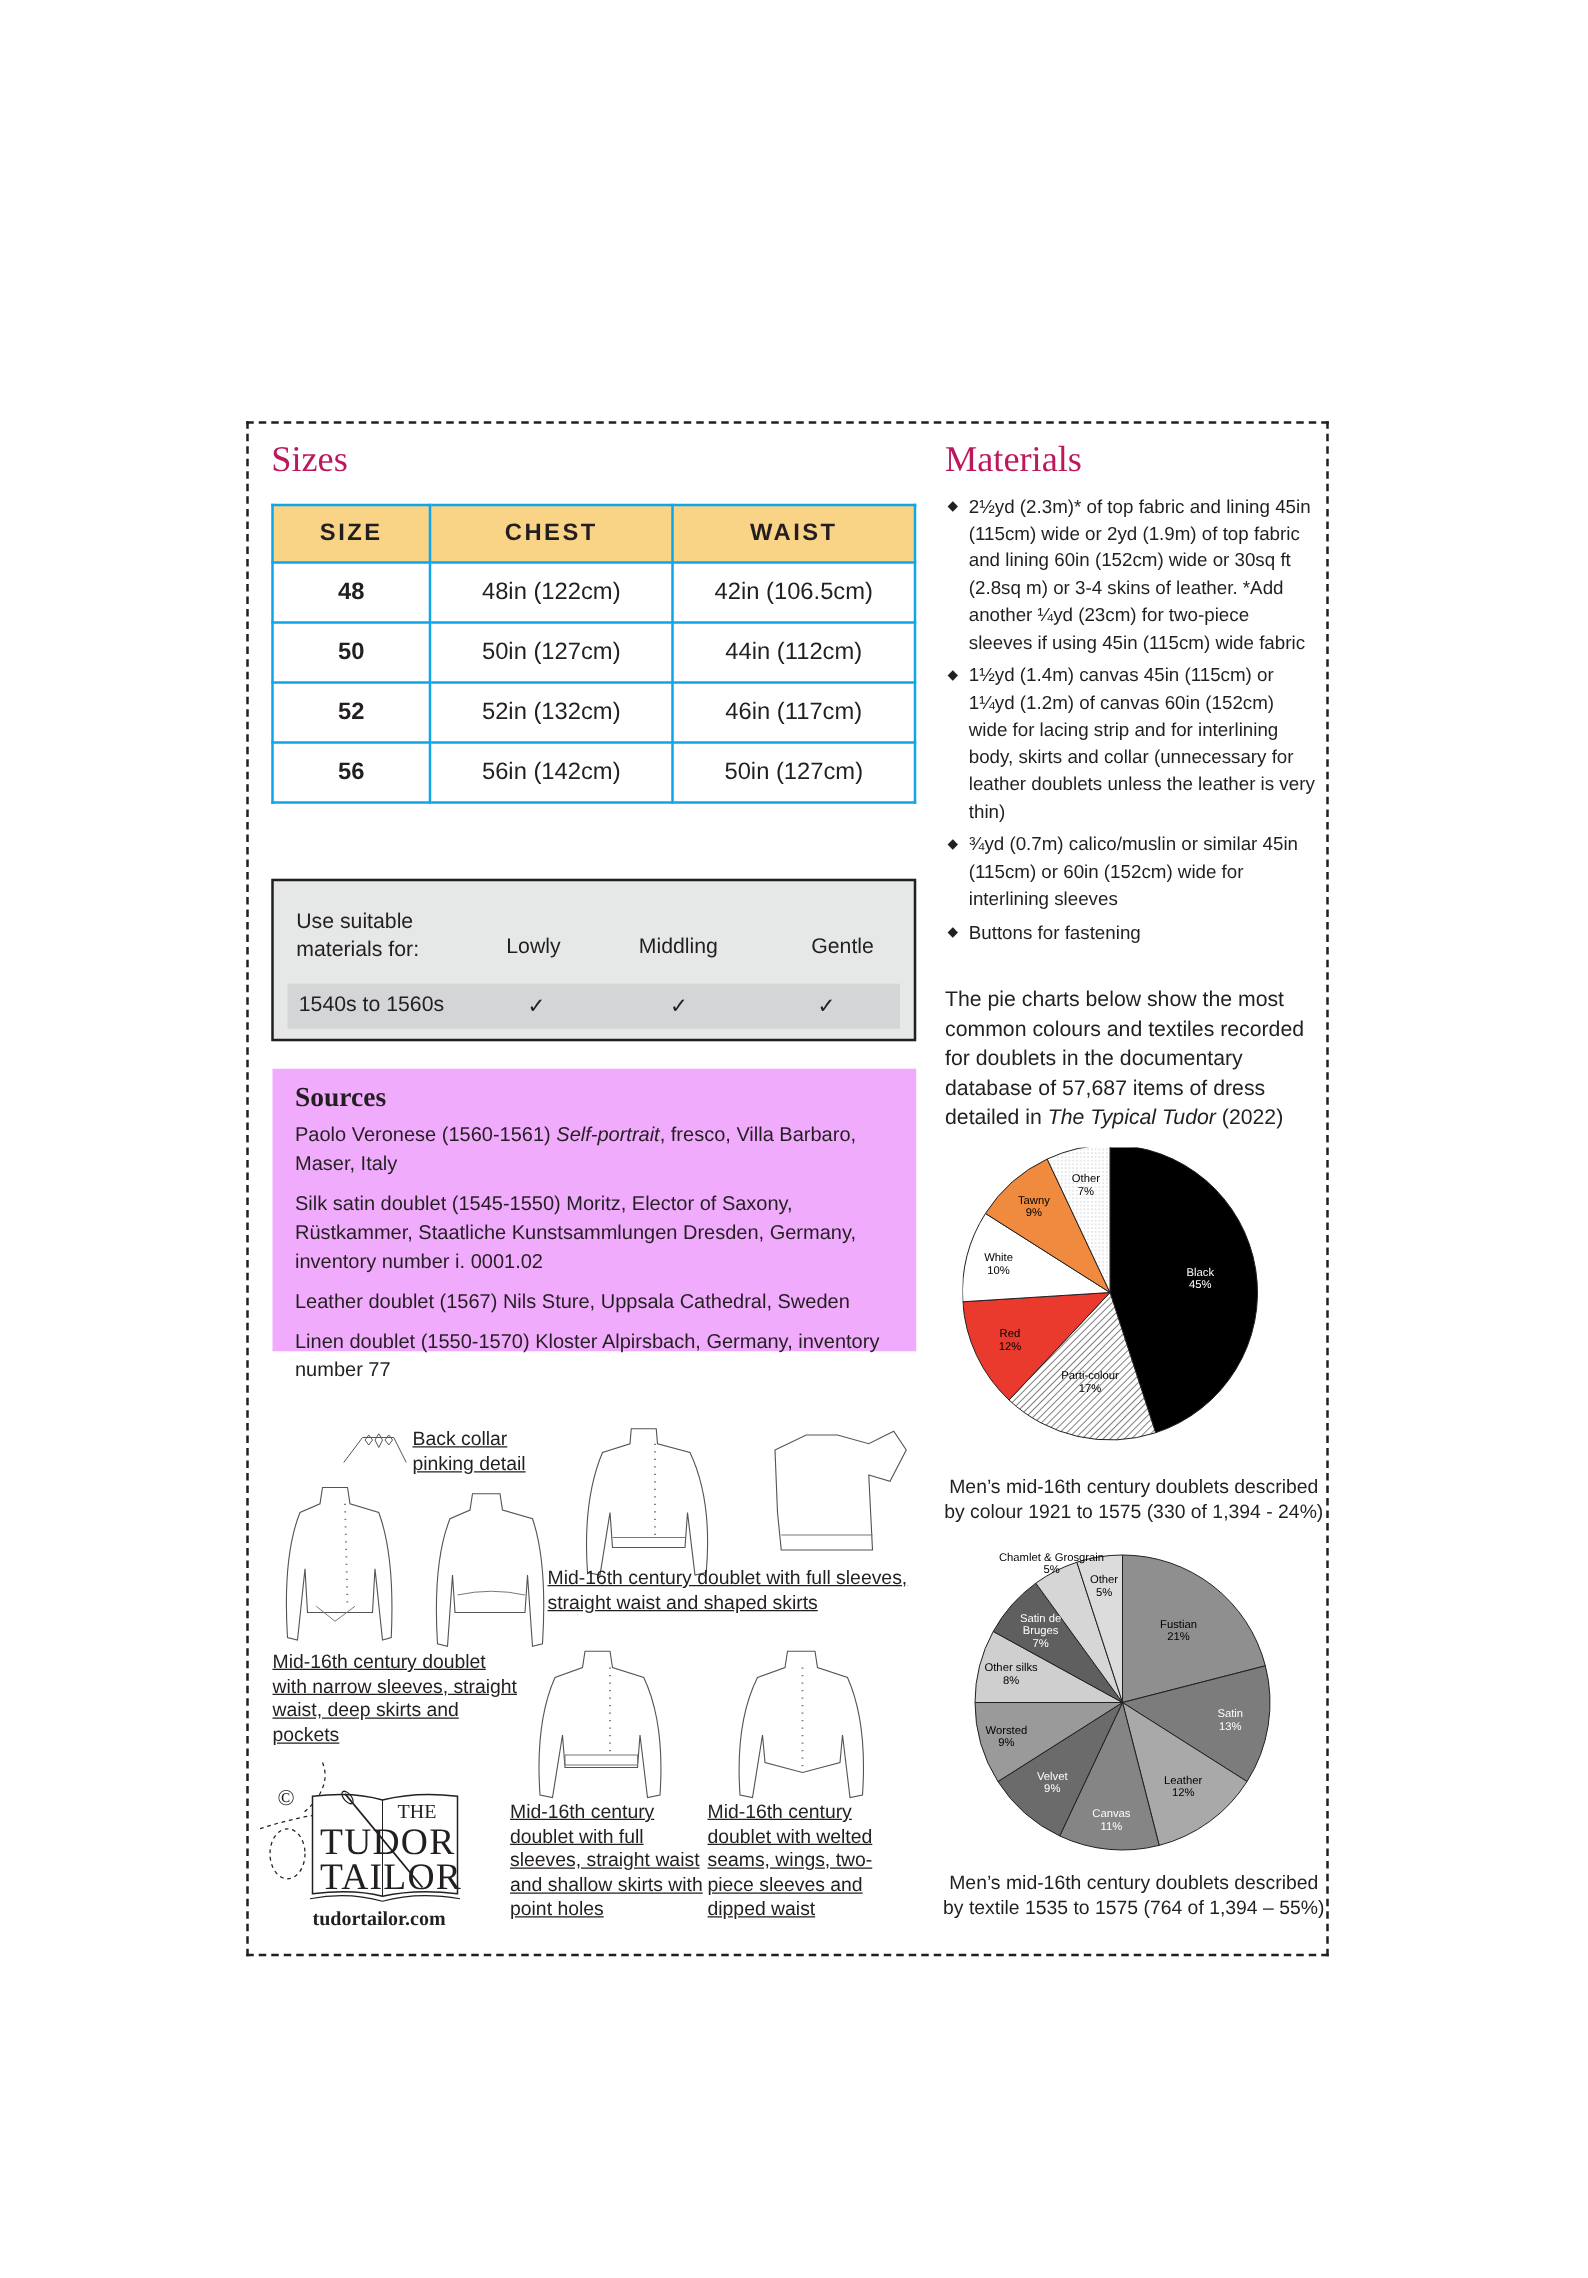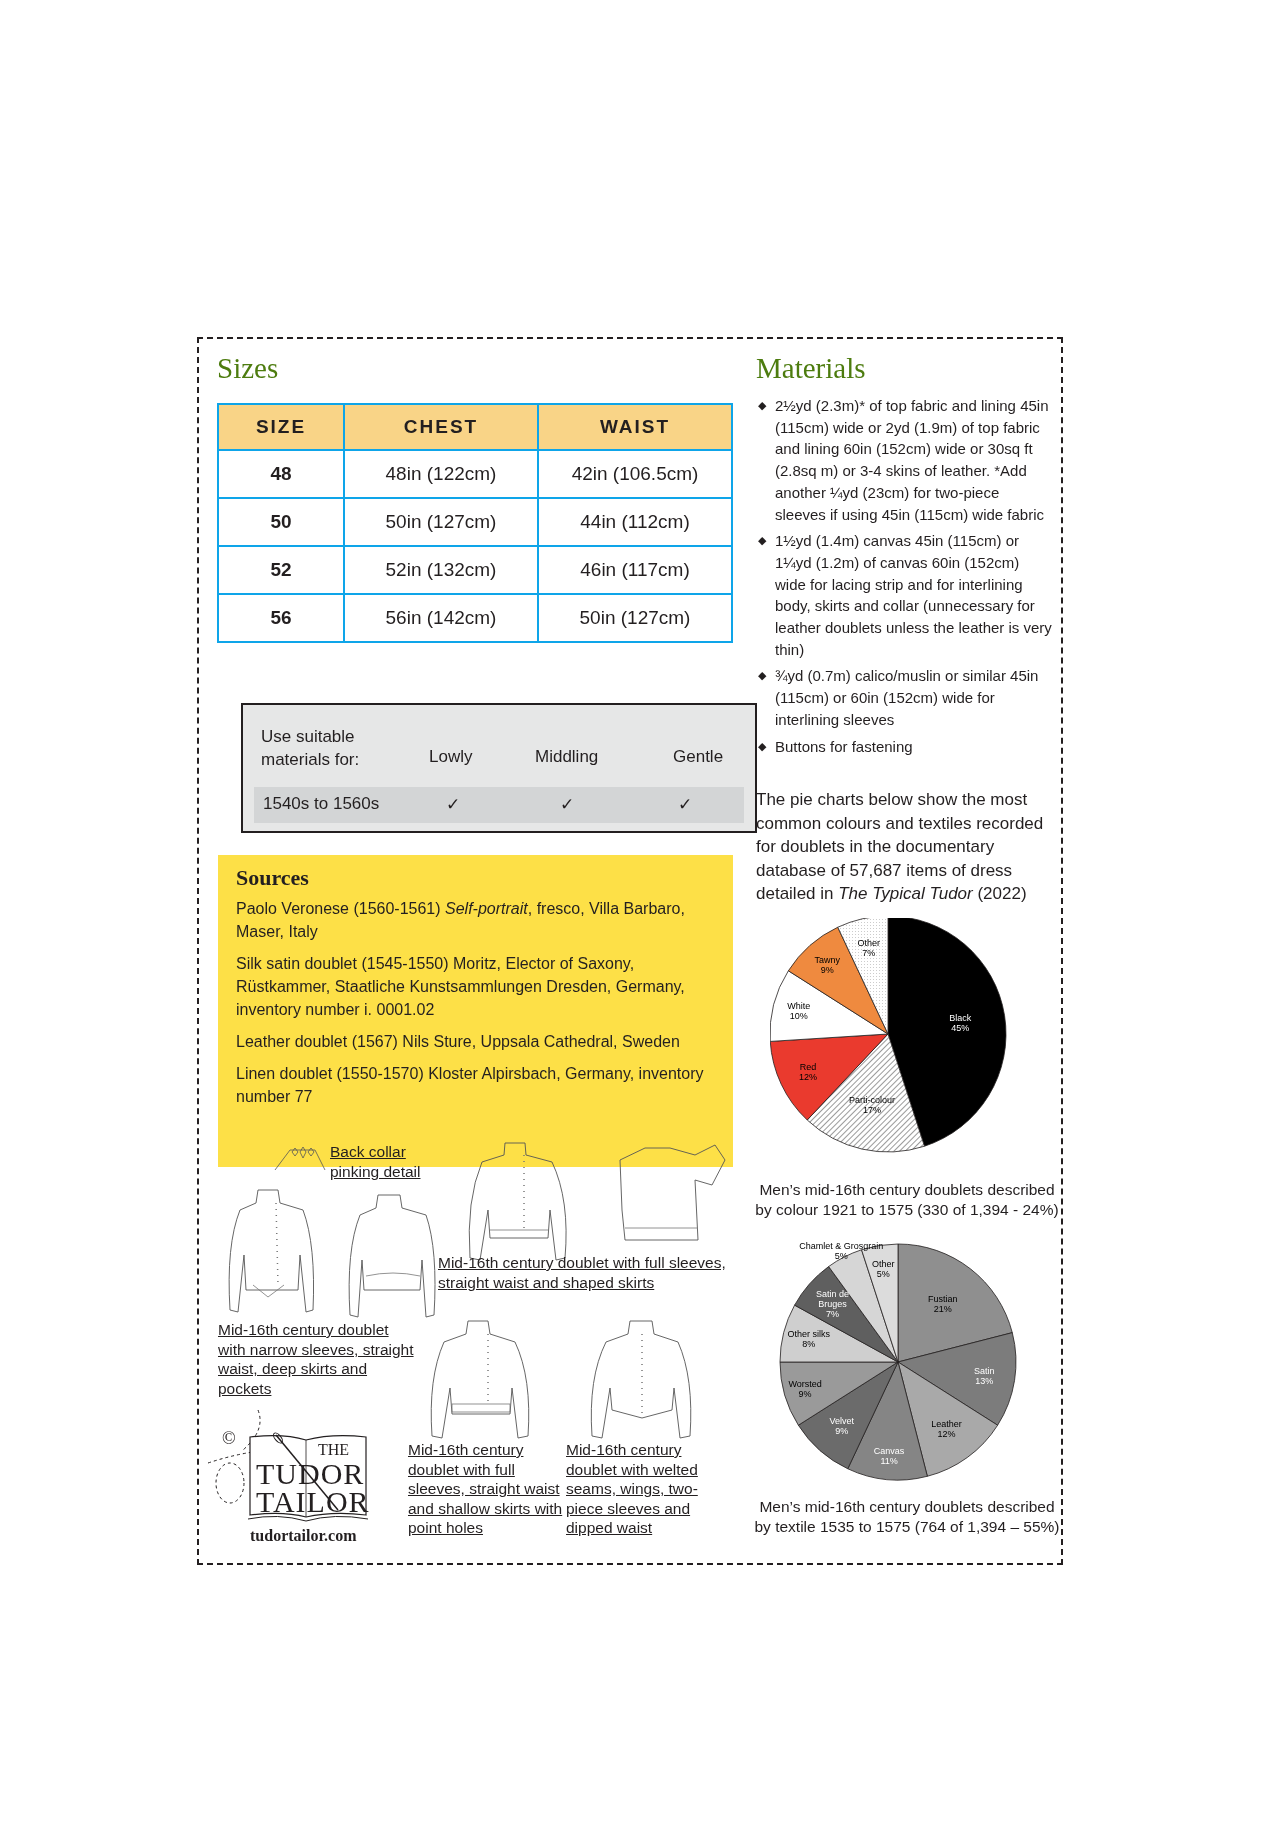--- a/index.html
+++ b/index.html
@@ -1,40 +1,40 @@
 <!DOCTYPE html>
 <html><head>
 <meta charset="utf-8">
 <style>
   html, body { margin:0; padding:0; background:#ffffff; }
   body { width:1270px; height:1822px; position:relative; overflow:hidden;
          font-family:"Liberation Sans", sans-serif; color:#231f20; }
   .frame { position:absolute; left:197px; top:337px; width:866px; height:1228px;
            border:2.5px dashed #231f20; box-sizing:border-box; }
   .serif { font-family:"Liberation Serif", "DejaVu Serif", serif; }
-  .h2 { position:absolute; font-family:"Liberation Serif", serif; font-size:29px; font-weight:normal; color:#4d7c0f; margin:0; }
+  .h2 { position:absolute; font-family:"Liberation Serif", serif; font-size:29px; font-weight:normal; color:#be185d; margin:0; }
 
   
   table.sizes { position:absolute; left:217px; top:403px; width:516px; border-collapse:collapse; font-size:19px; }
   table.sizes th, table.sizes td { border:2px solid #0ea5e9; text-align:center; }
   table.sizes th { background:#f9d487; font-weight:bold; letter-spacing:2px; height:42px; font-size:19px; }
   table.sizes td { height:44px; }
   table.sizes td.size { font-weight:bold; width:122px; }
   table.sizes td.chest { width:190px; }
 
   
   .suit { position:absolute; left:217px; top:703px; width:516px; height:130px; background:#e6e7e7;
-          border:2px solid #231f20; box-sizing:border-box; font-size:17px;margin-left:24px; }
+          border:2px solid #231f20; box-sizing:border-box; font-size:17px; }
   .suit .lbl { position:absolute; left:18px; top:20px; line-height:23px; }
   .suit .col { position:absolute; top:42px; }
   .suit .row { position:absolute; left:11px; top:82px; width:490px; height:36px; background:#d3d5d6; }
   .suit .row span { position:absolute; top:7px; }
 
   
-  .sources { position:absolute; left:218px; top:855px; width:515px; height:312px; background:#fde047; box-sizing:border-box; padding:10px 18px; }
+  .sources { position:absolute; left:218px; top:855px; width:515px; height:226px; background:#f0abfc; box-sizing:border-box; padding:10px 18px; }
   .sources h3 { font-family:"Liberation Serif", serif; font-weight:bold; font-size:22px; margin:0 0 6px 0; }
   .sources p { margin:0 0 9px 0; font-size:16px; line-height:23px; }
 
   
   ul.mat { position:absolute; left:757px; top:395px; width:296px; margin:0; padding:0; list-style:none; font-size:15px; line-height:21.7px; }
   ul.mat li { position:relative; padding-left:18px; margin-bottom:5px; }
   ul.mat li .bul { position:absolute; left:1px; top:0; font-size:11px; }
   .intro { position:absolute; left:756px; top:788px; width:300px; font-size:17px; line-height:23.5px; }
 
   .cap { position:absolute; text-align:center; font-size:15.5px; line-height:19.5px; }

